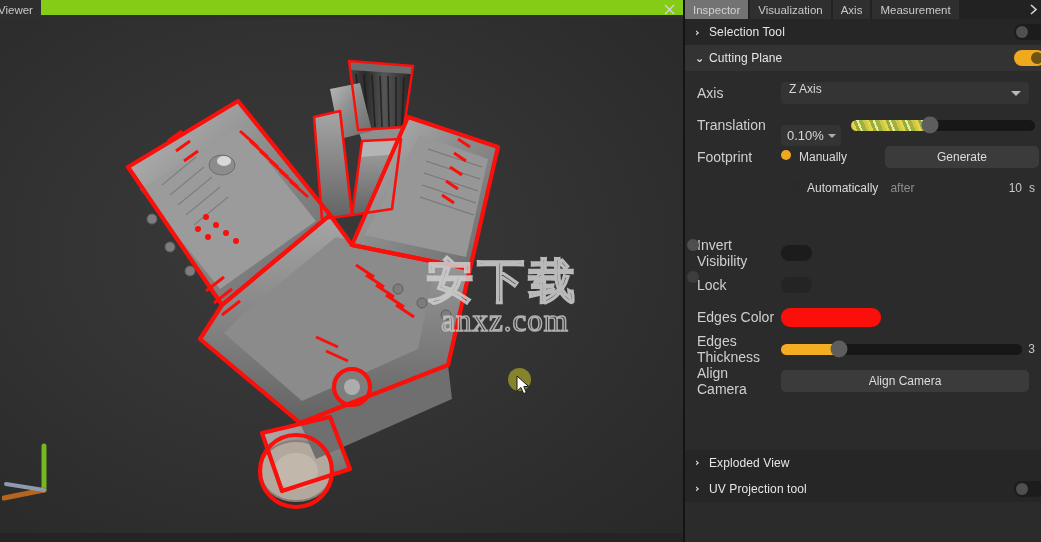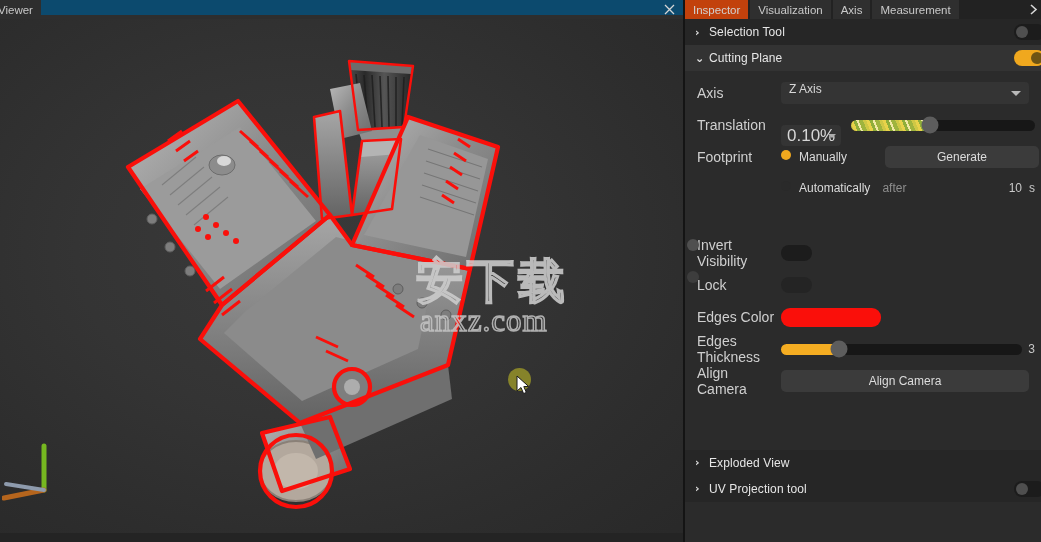--- a/index.html
+++ b/index.html
@@ -10,21 +10,21 @@
     font-family: "Liberation Sans", sans-serif;
     -webkit-font-smoothing: antialiased;
   }
   #app { position: relative; width: 1041px; height: 542px; display: flex; }
 
   
   #left { position: relative; width: 683px; height: 542px; background: #2e2e2e; flex: 0 0 683px; }
 
   #viewer-tabbar {
     position: relative; height: 15px; width: 100%;
-    background: #0c4a6e; display: flex; align-items: stretch;
+    background: #84cc16; display: flex; align-items: stretch;
   }
   #viewer-tab {
     background: #2e2e2e; color: #c8c8c8; font-size: 11.5px;
     display: flex; align-items: center; padding: 0 8px 0 4px;
     margin-left: -6px; height: 19px; white-space: nowrap;
   }
   #viewer-tab-close {
     position: absolute; right: 8px; top: 0; height: 19px;
     display: flex; align-items: center; color: #cfcfcf; font-size: 13px;
     line-height: 1; font-family: "DejaVu Sans", sans-serif;
@@ -38,22 +38,22 @@
   }
   #viewport-bottomstrip {
     position:absolute; left:0; right:0; bottom:0; height:9px; background:#242424;
   }
 
   
   #gizmo { position: absolute; left: 2px; bottom: 40px; width: 70px; height: 70px; }
 
   
   #watermark {
-    position: absolute; left: 416px; top: 236px; width: 220px; height: 88px;
-    pointer-events: none; user-select: none;
+    position: absolute; left: 393px; top: 236px; width: 220px; height: 88px;
+    pointer-events: none; user-select: none; text-align: center;
   }
   #wm-cn {
     font-size: 47px; letter-spacing: 4px; font-weight: 700;
     color: transparent;
     -webkit-text-stroke: 1.6px rgba(205,205,205,.88);
     font-family: "DejaVu Sans", sans-serif;
     line-height: 52px;
   }
   #wm-en {
     font-size: 31px; letter-spacing: 1px; margin-top: -4px; margin-left: 4px;
@@ -79,21 +79,21 @@
   
   #insp-tabbar {
     height: 19px; background: #222222; display: flex; align-items: stretch;
     position: relative; flex: 0 0 19px;
   }
   .insp-tab {
     font-size: 11.5px; color: #c9c9c9; display: flex; align-items: center;
     padding: 0 8px; white-space: nowrap; background: #2f2f2f;
     margin-right: 2px;
   }
-  .insp-tab.active { background: #c2410c; color: #d2d2d2; }
+  .insp-tab.active { background: #737373; color: #d2d2d2; }
   #insp-tab-more {
     position: absolute; right: 3px; top: 0; height: 19px;
     display:flex; align-items:center; color:#d0d0d0; font-size: 11px;
   }
 
   
   .sect {
     height: 26px; display: flex; align-items: center;
     padding-left: 10px; position: relative; flex: 0 0 26px;
   }
@@ -133,21 +133,21 @@
   .caret {
     position: absolute; right: 8px; top: 50%; margin-top: -2px;
     width: 0; height: 0; border-left: 5px solid transparent;
     border-right: 5px solid transparent; border-top: 5px solid #b9b9b9;
   }
 
   
   .valpill {
     width: 60px; height: 21px; background: #343434; border-radius: 4px;
     display: flex; align-items: center; padding: 0 6px; position: relative;
-    font-size: 17px; color: #d7d7d7; flex: 0 0 60px; margin-right: 10px; margin-top: 21px;
+    font-size: 13px; color: #d7d7d7; flex: 0 0 60px; margin-right: 10px; margin-top: 21px;
   }
   .valpill .caret { right: 5px; border-top-color: #adadad; border-left-width:4px; border-right-width:4px; border-top-width:4px; }
 
   
   .slider { position: relative; height: 12px; flex: 1 1 auto; display: flex; align-items: center; }
   .slider .track {
     position: absolute; left: 0; right: 0; height: 11px; border-radius: 6px; background: #171717;
   }
   .slider .fill {
     position: absolute; left: 0; height: 11px; border-radius: 6px;
@@ -178,21 +178,21 @@
   .radio-label { font-size: 12px; color: #dadada; }
 
   
   .btn {
     height: 22px; background: #3b3b3b; border-radius: 5px;
     display: flex; align-items: center; justify-content: center;
     font-size: 12px; color: #dcdcdc; flex: 1 1 auto; margin-right: 6px;
   }
   .btn.generate { flex: 0 0 154px; margin-left: auto; }
 
-  .subrow { height: 30px; display: flex; align-items: center; padding: 0 6px 0 12px; }
+  .subrow { height: 30px; display: flex; align-items: center; padding: 0 6px 0 4px; margin-left: 16px; }
   .subrow .spacer { width: 84px; flex: 0 0 84px; }
   .after-label { font-size: 12px; color: #8d8d8d; margin-left: 12px; }
   .after-num { font-size: 12px; color: #c9c9c9; margin-left: auto; }
   .after-unit { font-size: 12px; color: #c9c9c9; margin-left: 7px; }
 
   
   .swatch { height: 19px; border-radius: 9px; background: #fa0f0a; flex: 1 1 auto; margin-right: 6px; }
 
   .gap { height: 34px; }
   #cp-filler { flex: 1 1 auto; background: #2b2b2b; }

